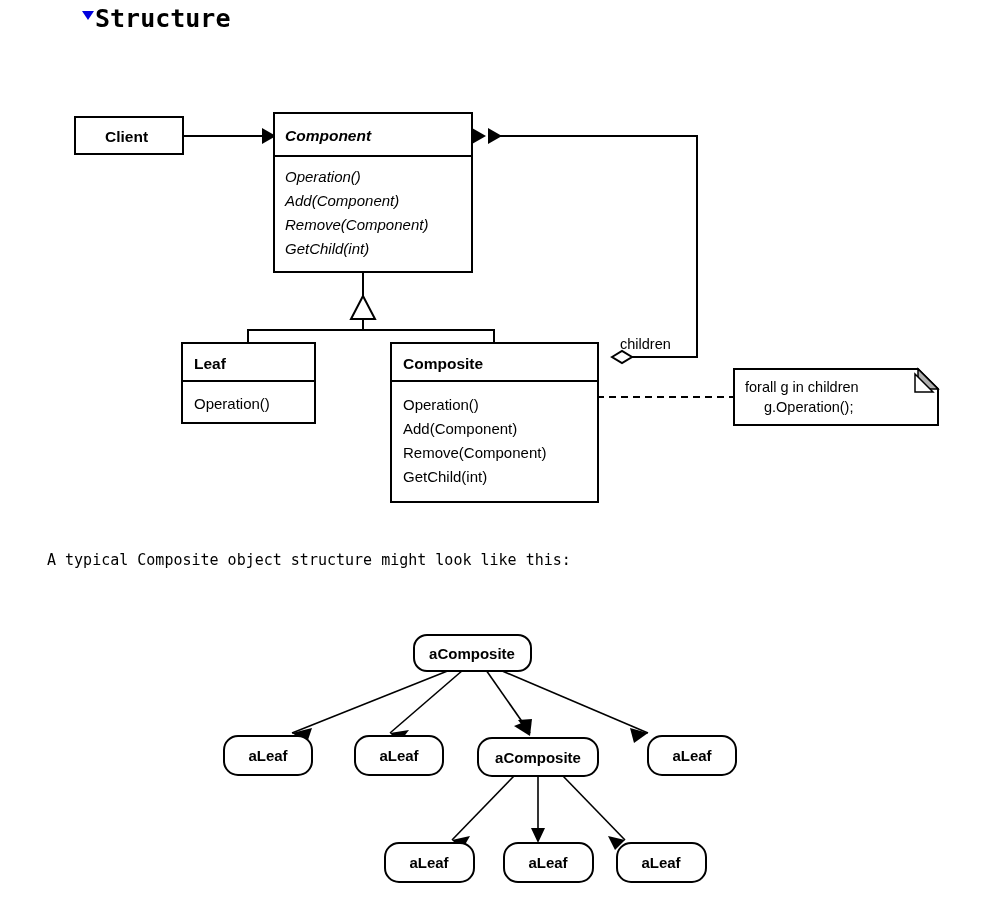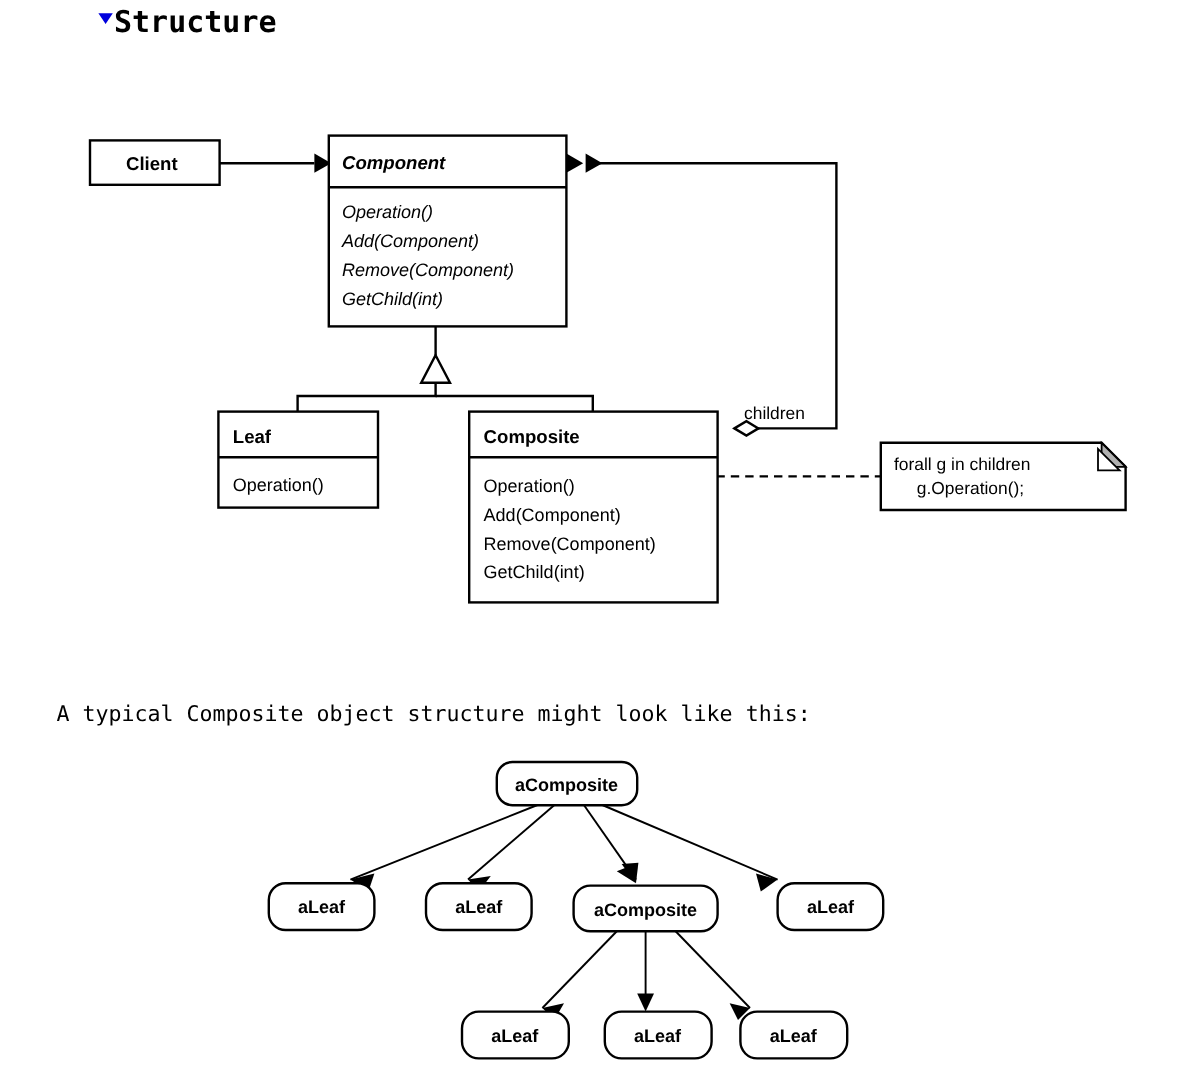--- a/index.html
+++ b/index.html
@@ -51,25 +51,24 @@
     color: #000000;
     white-space: pre;
   }
 
   
   .body-text {
     position: absolute;
     left: 47px;
     top: 550px;
     font-family: "DejaVu Sans Mono", "Liberation Mono", monospace;
-    font-size: 18px;
+    font-size: 15px;
     line-height: 20px;
     color: #000000;
     white-space: pre;
-    margin-top: 36px;
   }
 
   
   svg.diagram {
     position: absolute;
     left: 0;
     top: 0;
     overflow: visible;
   }
   .cls-box {

